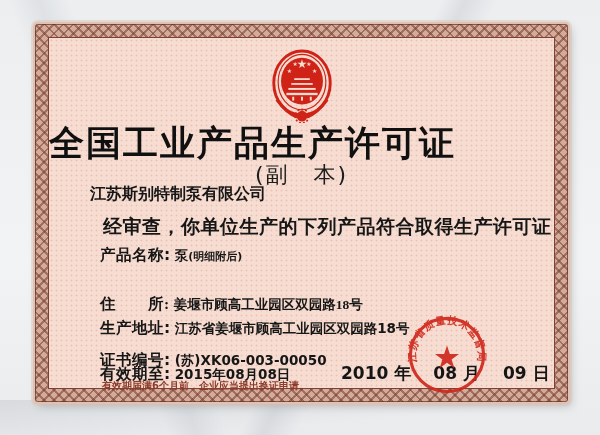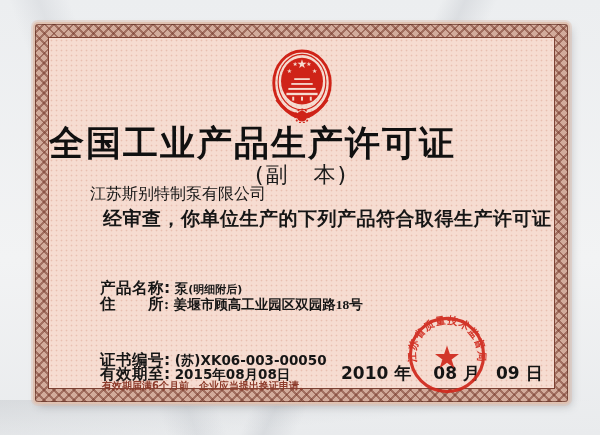--- a/index.html
+++ b/index.html
@@ -33,37 +33,37 @@
     background-image:radial-gradient(rgba(213,146,126,.38) .8px, transparent 1.1px);
     background-size:5px 5px;
     color:#161616;
   }
   .abs{position:absolute;white-space:nowrap;}
   .emblem{left:50%;transform:translateX(-50%);top:11px;width:64px;height:74px;}
   .cert-title{left:0;top:82px;width:100%;text-align:left;
     font-size:35px;font-weight:700;letter-spacing:2px;color:#101010;}
   .cert-subtitle{left:0;top:122px;width:100%;text-align:center;
     font-size:22px;font-weight:500;color:#1c1c1c;letter-spacing:2px;}
-  .company{left:41px;top:146px;font-size:16px;font-weight:400;}
-  .stmt1{left:54px;top:168px;font-size:19px;font-weight:700;letter-spacing:.5px;}
+  .company{left:41px;top:146px;font-size:16px;font-weight:700;}
+  .stmt1{left:54px;top:176px;font-size:19px;font-weight:700;letter-spacing:.5px;}
   .stmt2{left:12px;top:198px;font-size:19px;font-weight:700;letter-spacing:.5px;}
   .row{left:51px;font-weight:700;}
   .row .lbl{font-size:15.5px;letter-spacing:.5px;}
   .row .val{font-size:13.5px;margin-left:4px;}
-  .row-product{top:240px;}
+  .row-product{top:207px;}
   .row-product .note{font-size:11px;}
   .row-addr{top:256px;font-family:Liberation Serif, serif;}
   .row-prod-addr{top:280px;}
   .row-certno{top:304px;margin-top:8px;}
   .row-valid{top:326px;}
   .footnote{left:53px;top:341px;font-size:10px;font-weight:700;color:#8d3c2c;}
   .issue-date{left:292px;top:324px;font-size:17px;font-weight:700;color:#151515;}
   .issue-date .u{margin-left:6px;}
   .issue-date .g1{margin-left:22px;}
-  .issue-date .g2{margin-left:16px;}
+  .issue-date .g2{margin-left:23px;}
   .seal{left:357px;top:276px;width:82px;height:82px;opacity:.92;}
 </style>
 </head>
 <body>
 
 <div class="paper-wrinkle"></div>
 
 <div class="certificate">
   <div class="cert-inner">
 
@@ -96,20 +96,23 @@
     <div class="abs stmt1">经审查，你单位生产的下列产品符合取得生产许可证</div>
 
     <div class="abs row row-product">
       <span class="lbl">产品名称:</span><span class="val">泵</span><span class="note">(明细附后)</span>
     </div>
 
     <div class="abs row row-addr">
       <span class="lbl">住　　所:</span><span class="val">姜堰市顾高工业园区双园路18号</span>
     </div>
 
+    <div class="abs row row-prod-addr">
+      <span class="lbl">生产地址:</span><span class="val">江苏省姜堰市顾高工业园区双园路18号</span>
+    </div>
 
     <div class="abs row row-certno">
       <span class="lbl">证书编号:</span><span class="val">(苏)XK06-003-00050</span>
     </div>
 
     <div class="abs row row-valid">
       <span class="lbl">有效期至:</span><span class="val">2015年08月08日</span>
     </div>
 
     <div class="abs footnote">有效期届满6个月前，企业应当提出换证申请。</div>

